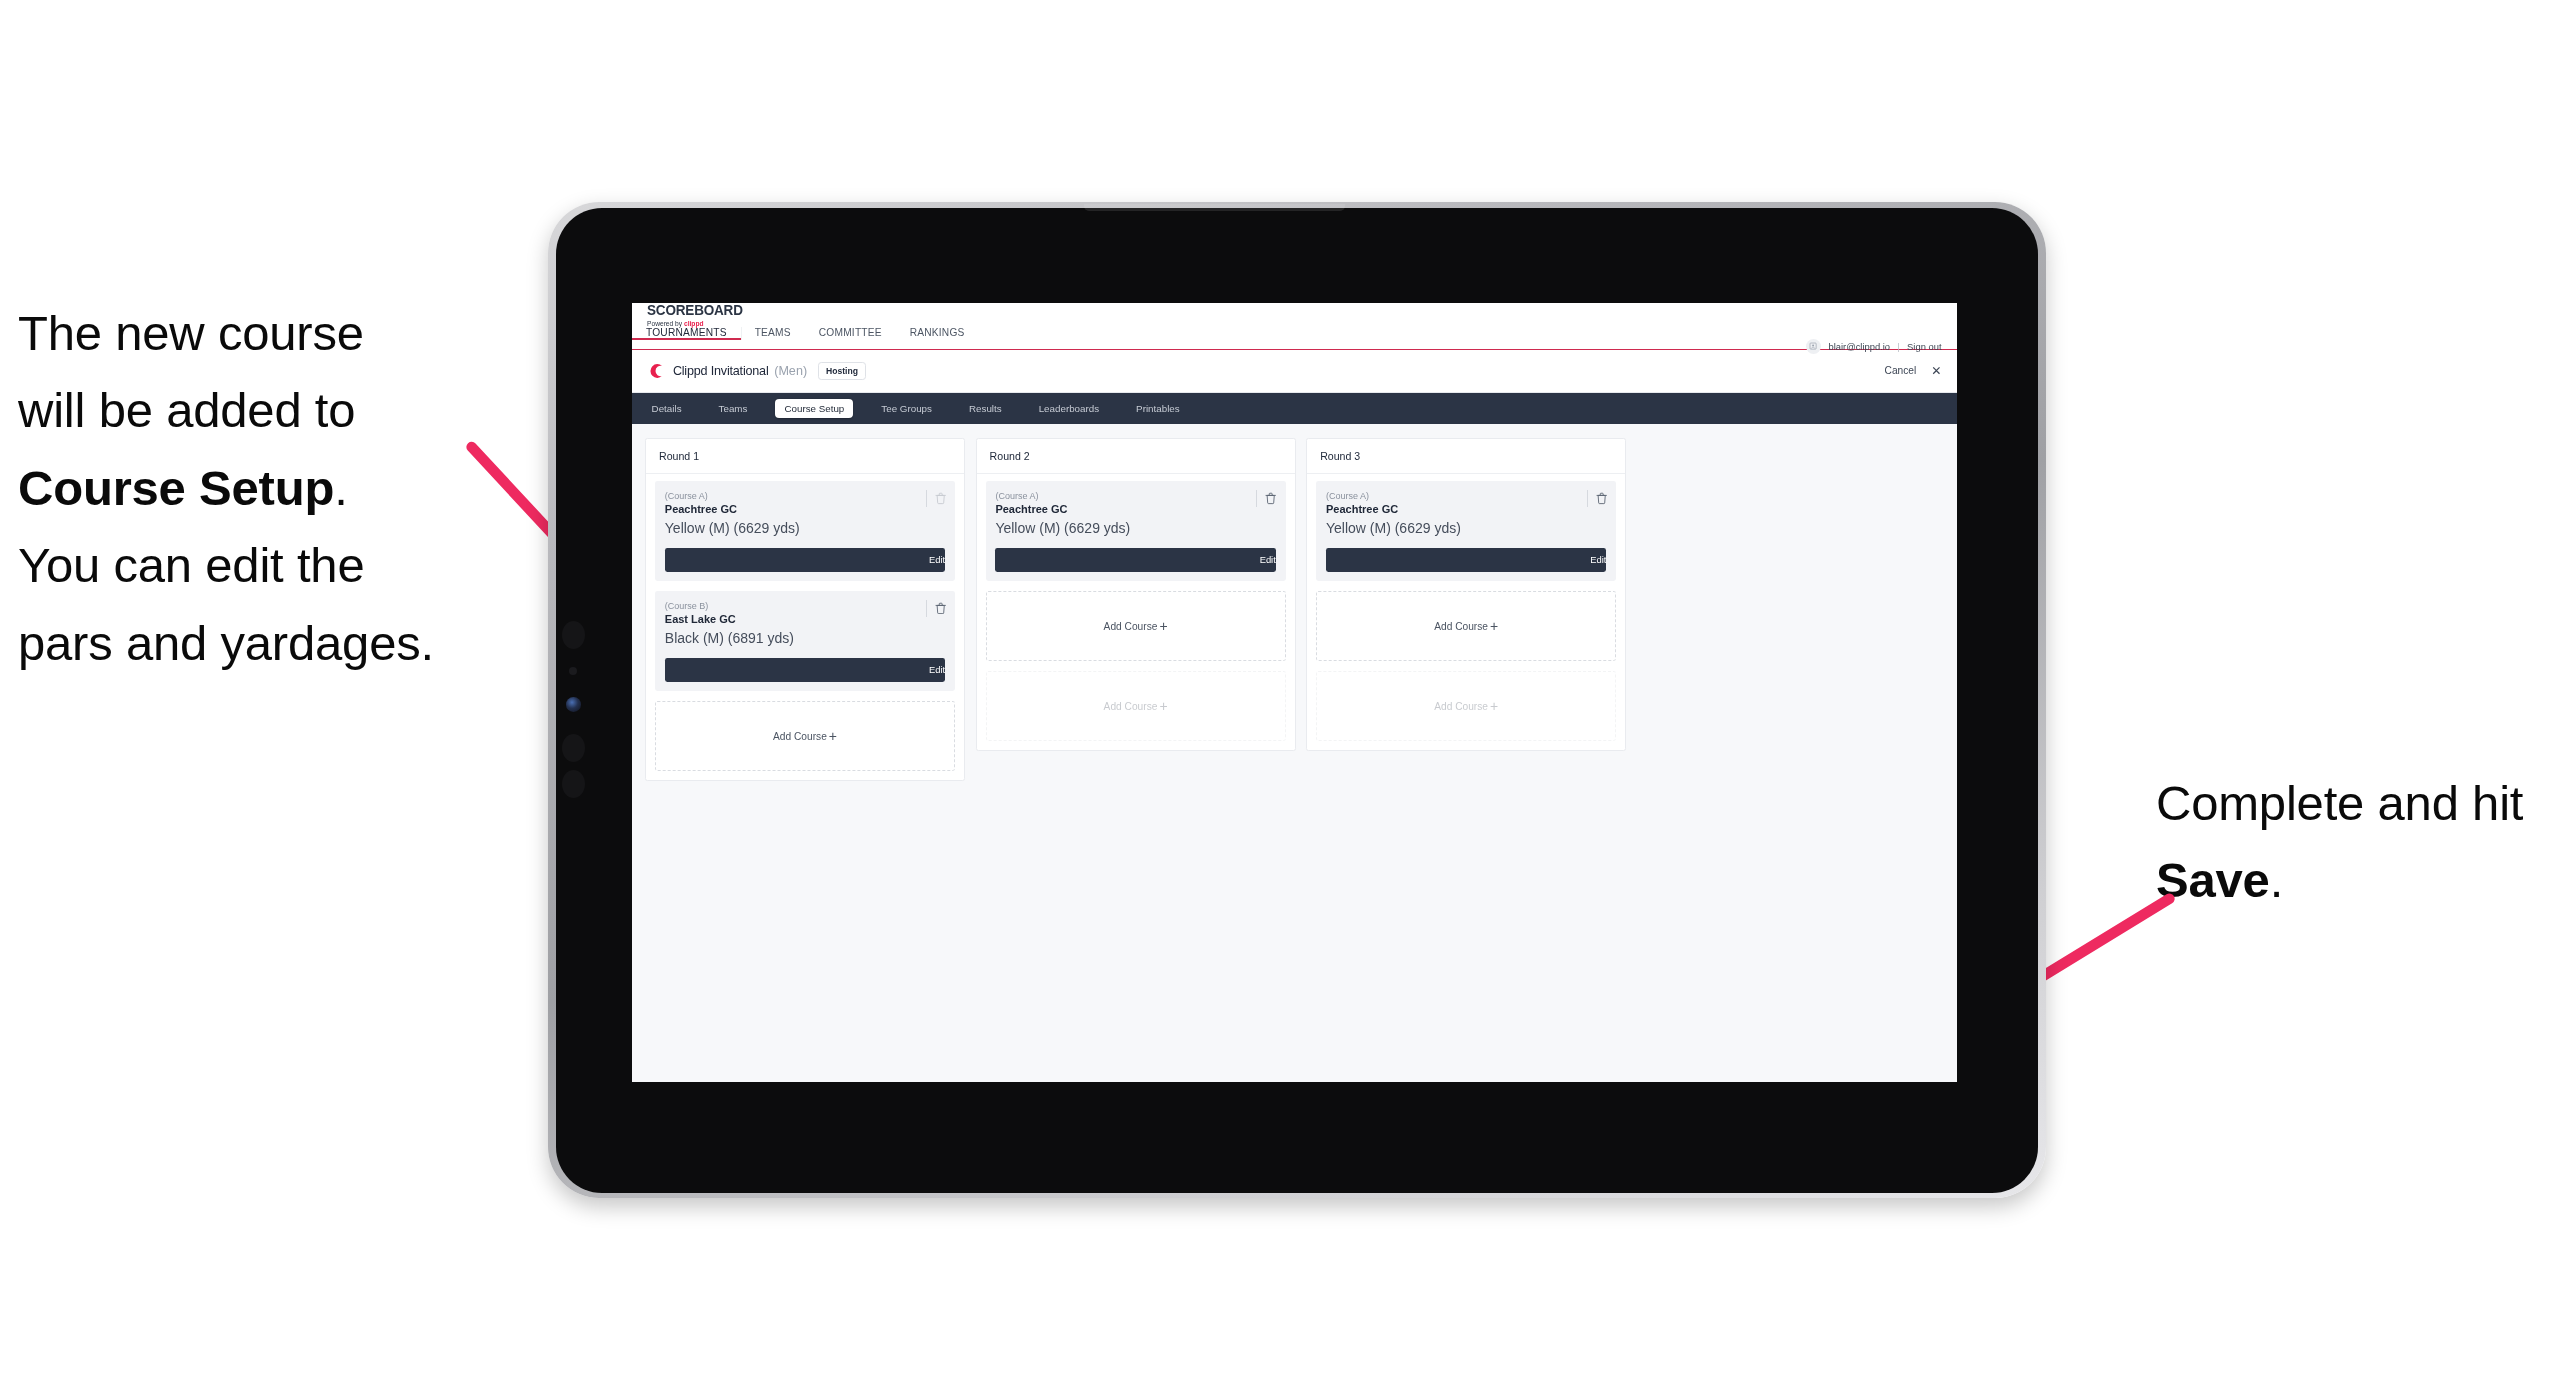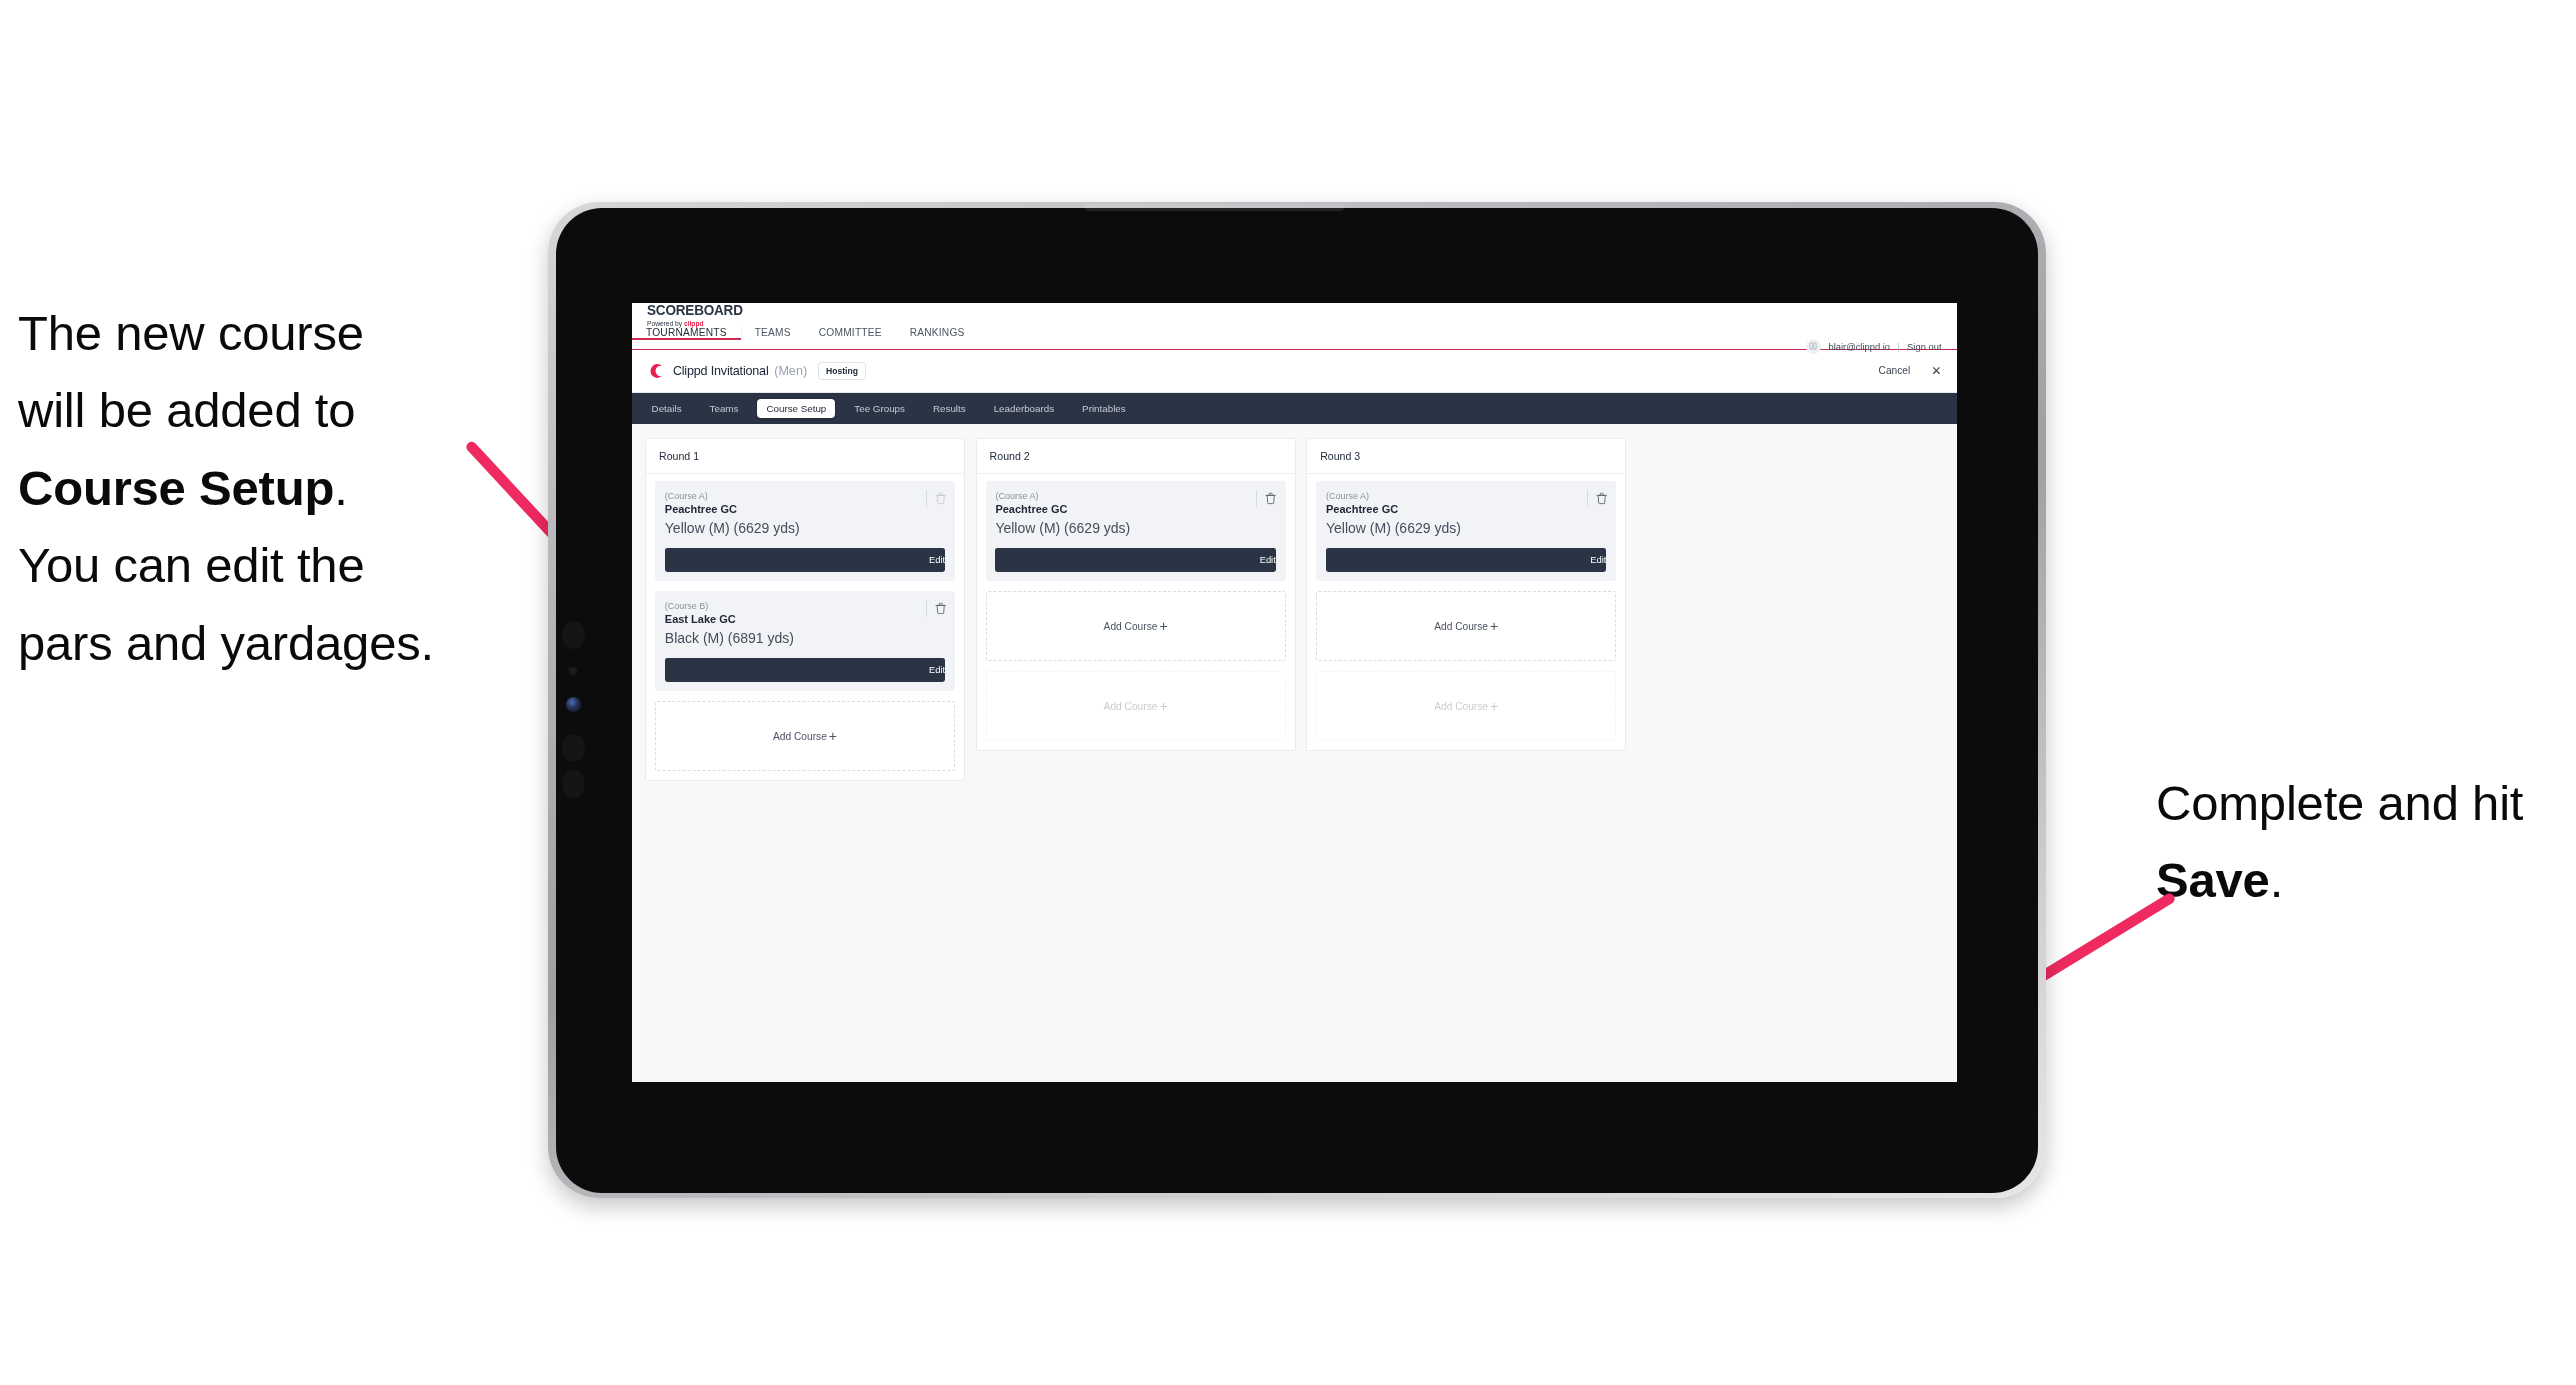--- a/index.html
+++ b/index.html
@@ -154,31 +154,31 @@
   }
   #tourn-badge {
     margin-left: 10.6px;
     border: 0.8px solid #dfe2e7; border-radius: 3.3px;
     padding: 3.3px 7.3px;
     font-size: 8.6px; font-weight: 700; color: #222b3c;
     line-height: 1;
   }
   #tourn-cancel {
     margin-left: auto;
-    display: flex; align-items: center; gap: 21px;
+    display: flex; align-items: center; gap: 15px;
     font-size: 10.2px; color: #3c4554; cursor: pointer;
   }
   #tourn-cancel .x { font-size: 12.2px; line-height: 1; }
 
   
   #sectionbar {
     height: 31px;
     background: #2b3445;
     display: flex; align-items: center;
-    padding: 0 0 0 10.6px; gap: 10px;
+    padding: 0 0 0 10.6px; gap: 19px;
   }
   .sec-tab {
     font-size: 9.8px;
     color: #c6cbd4;
     padding: 4.9px 9px;
     border-radius: 4.1px;
     cursor: pointer;
     line-height: 1;
   }
   .sec-tab.active {

